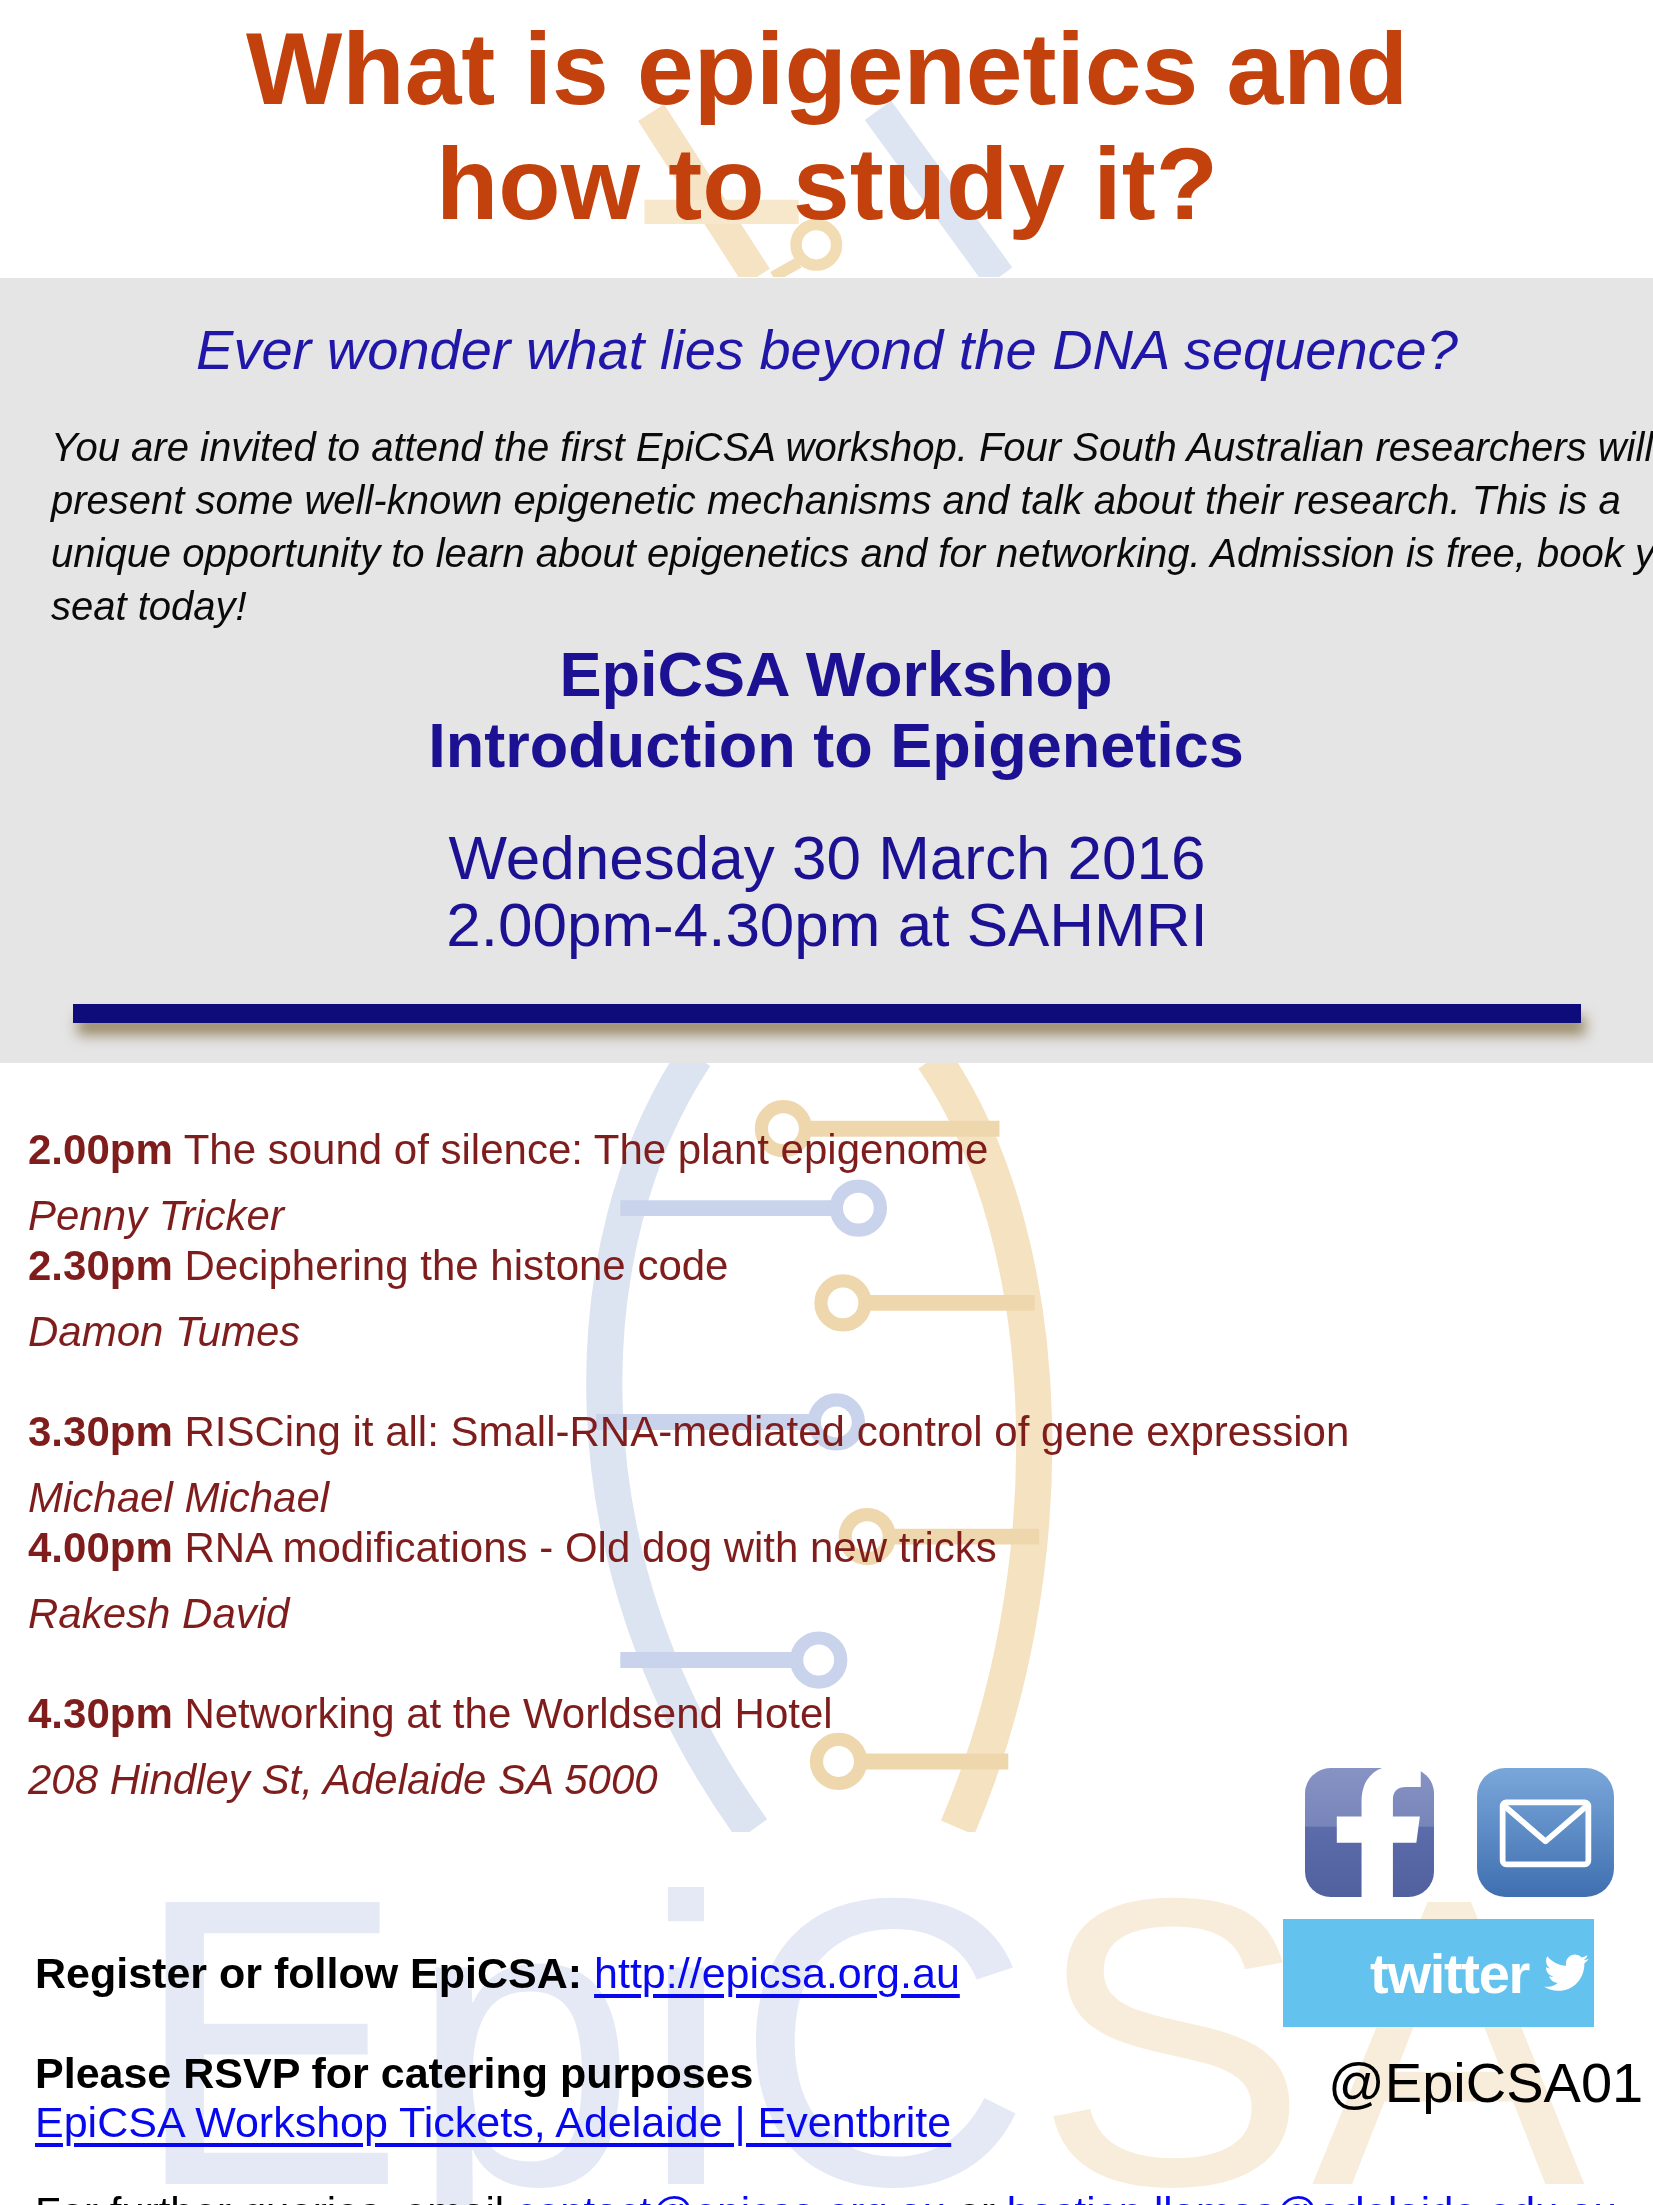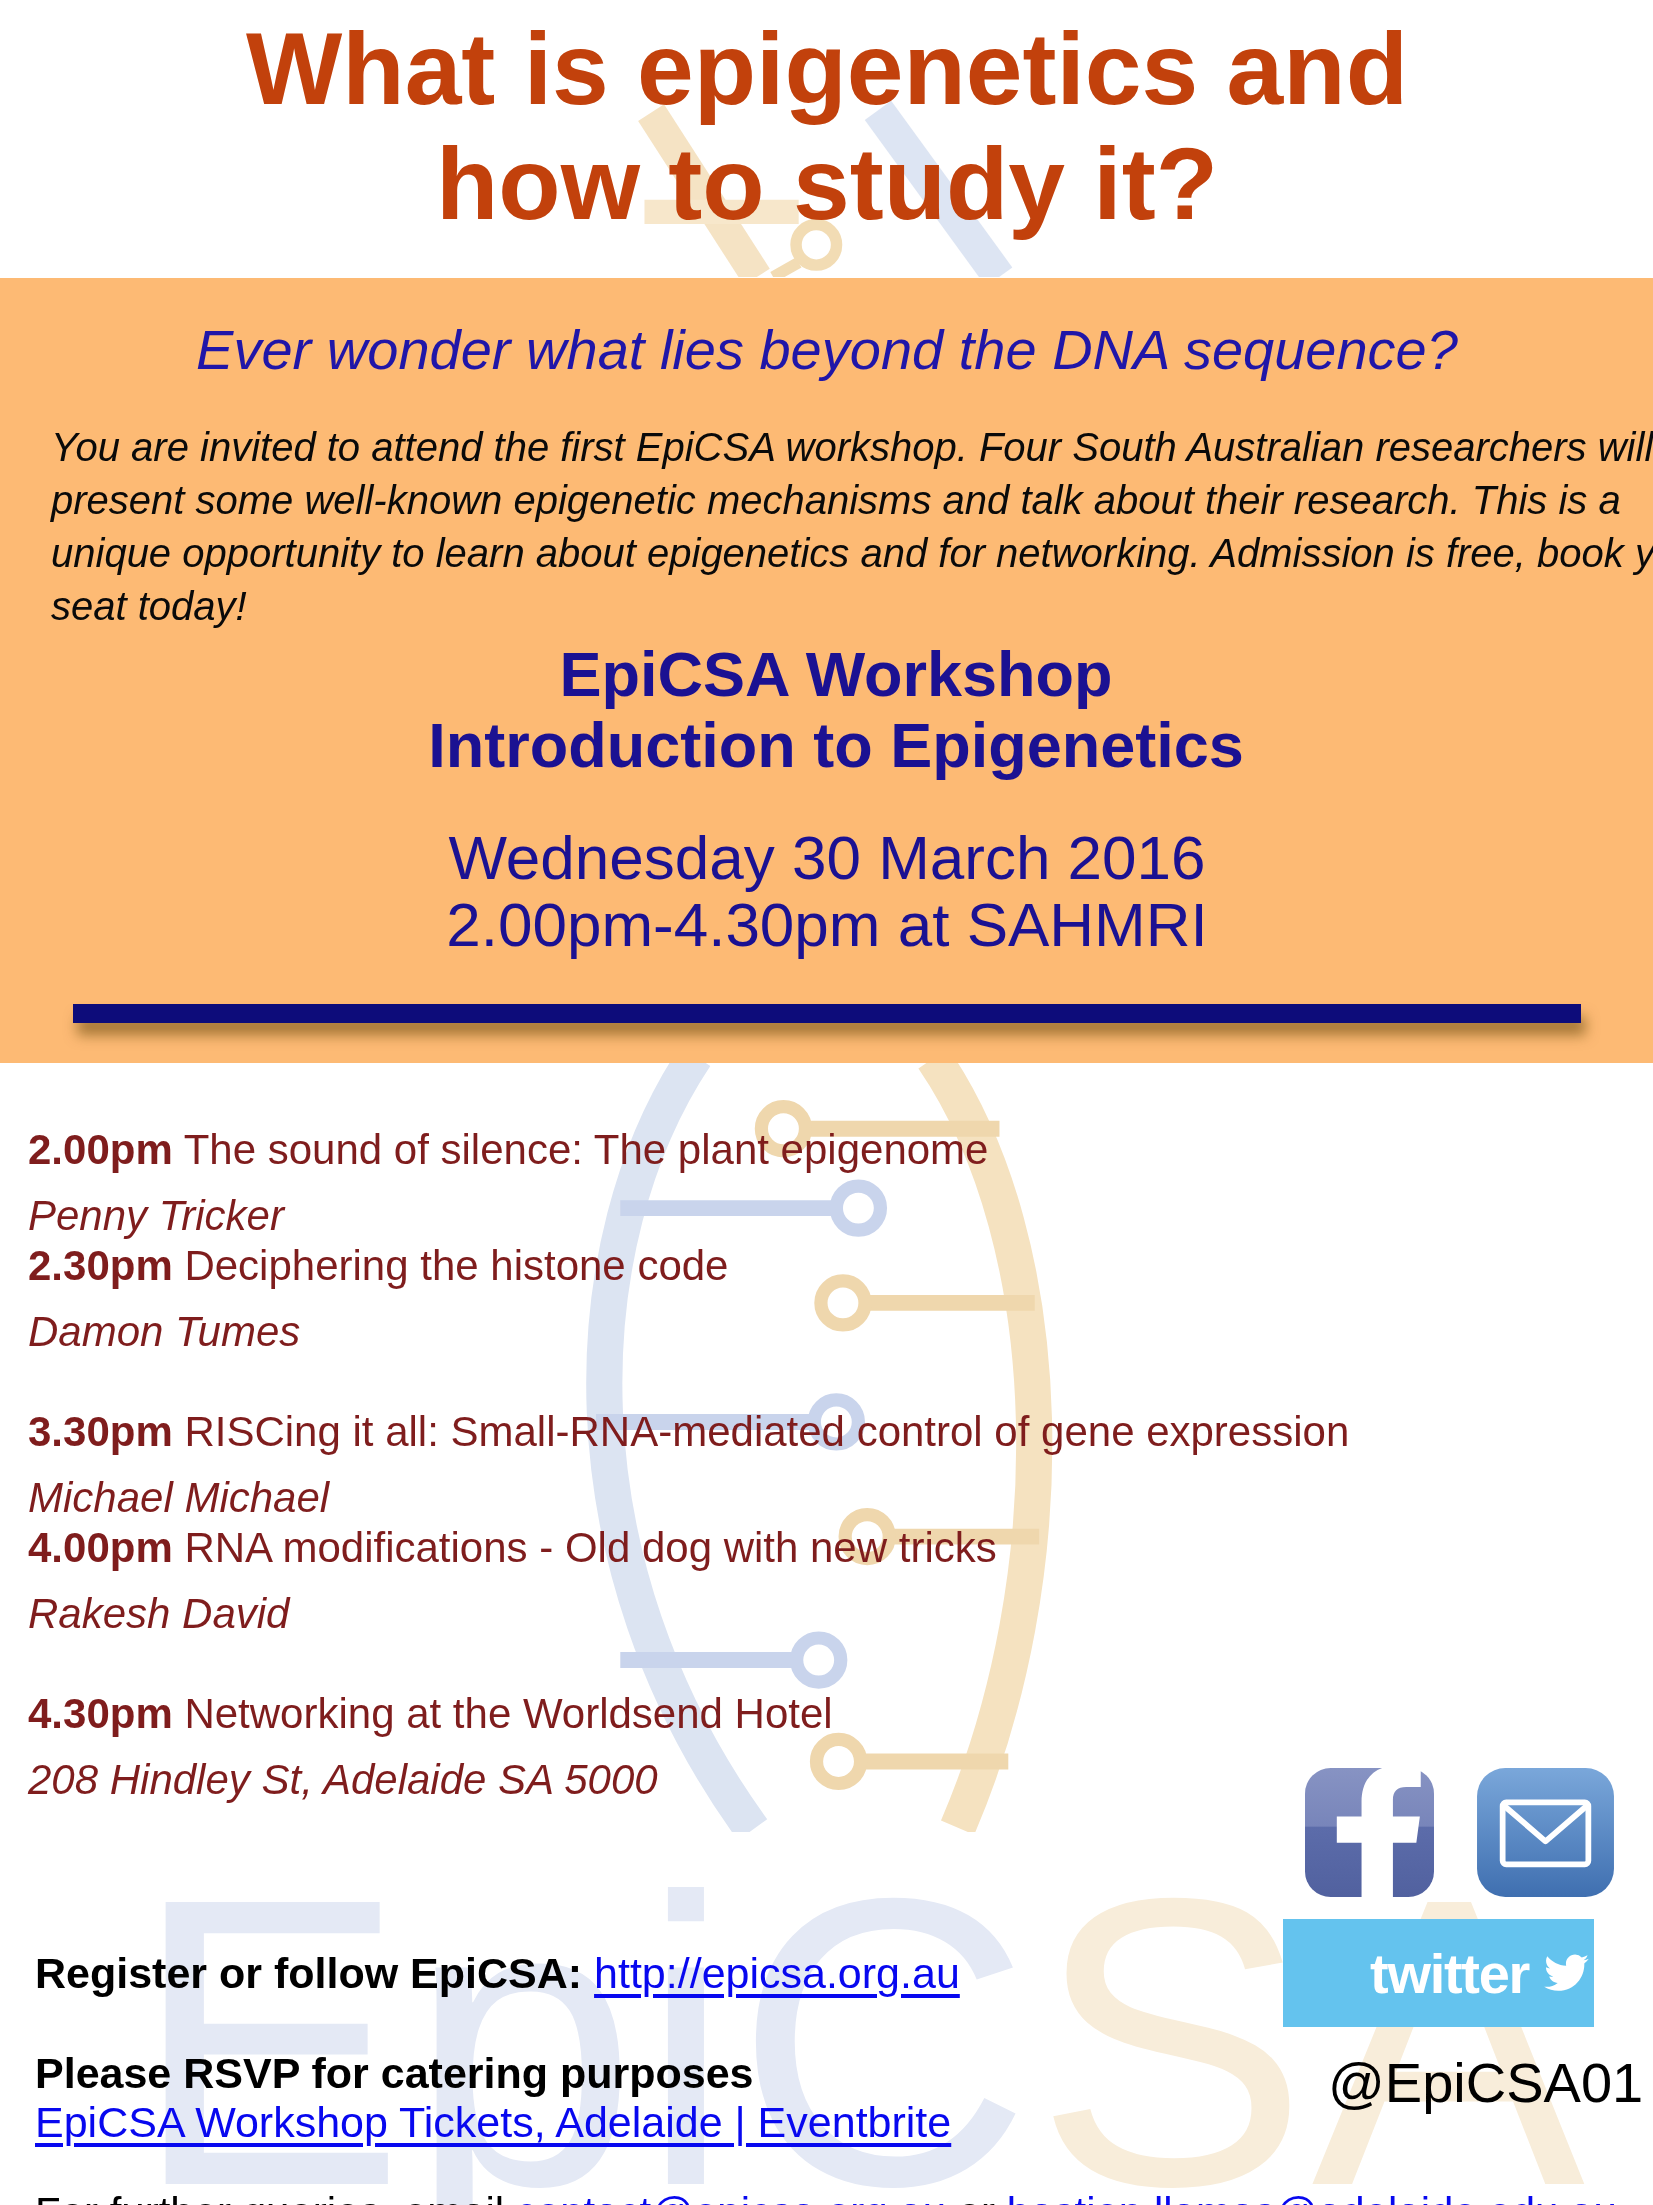--- a/index.html
+++ b/index.html
@@ -18,21 +18,21 @@
   #wm-letters .wm-blue{color:#e4e9f5;}
   #wm-letters .wm-orange{color:#f8edda;}
   
   #title-block{
     position:absolute;left:0;right:0;top:12.3px;z-index:2;text-align:center;
     color:#c2410c;font-weight:bold;font-size:102px;line-height:115px;
   }
   
   #banner{
     position:absolute;left:0;top:278px;width:100%;height:785px;
-    background:#fdba74;z-index:1;
+    background:#e5e5e5;z-index:1;
   }
   #tagline{
     position:absolute;top:39px;left:0;width:100%;text-align:center;
     font-style:italic;font-size:56px;color:#2016a8;
   }
   #invitation{
     position:absolute;top:143px;left:51px;right:0;
     font-style:italic;font-size:40px;line-height:53px;color:#0a0a0a;
     white-space:nowrap;
   }

